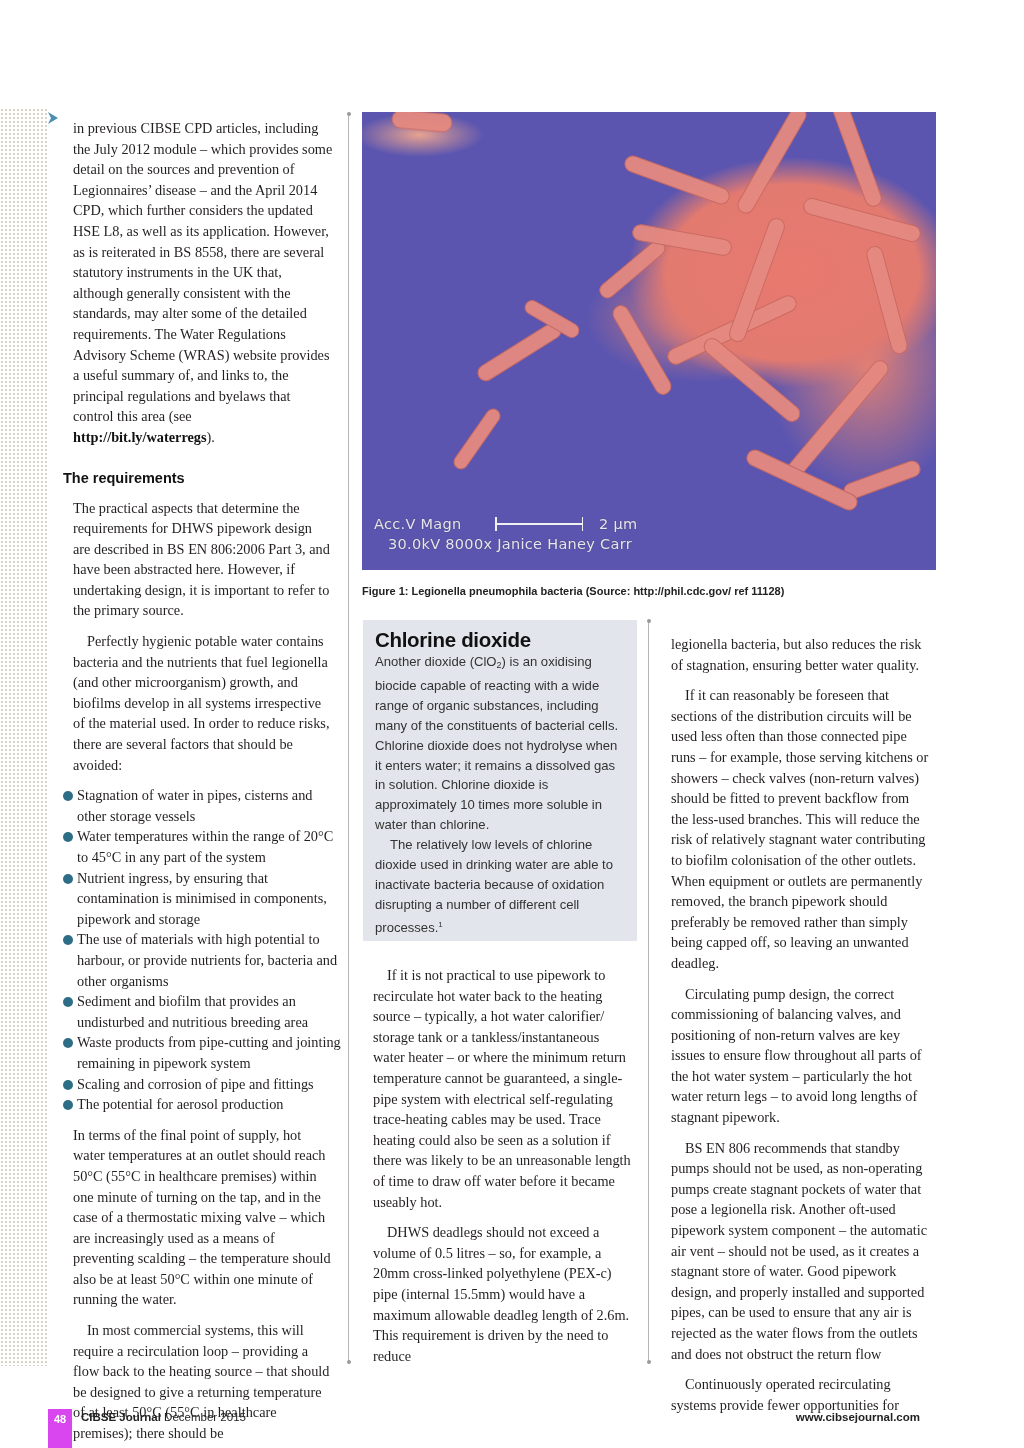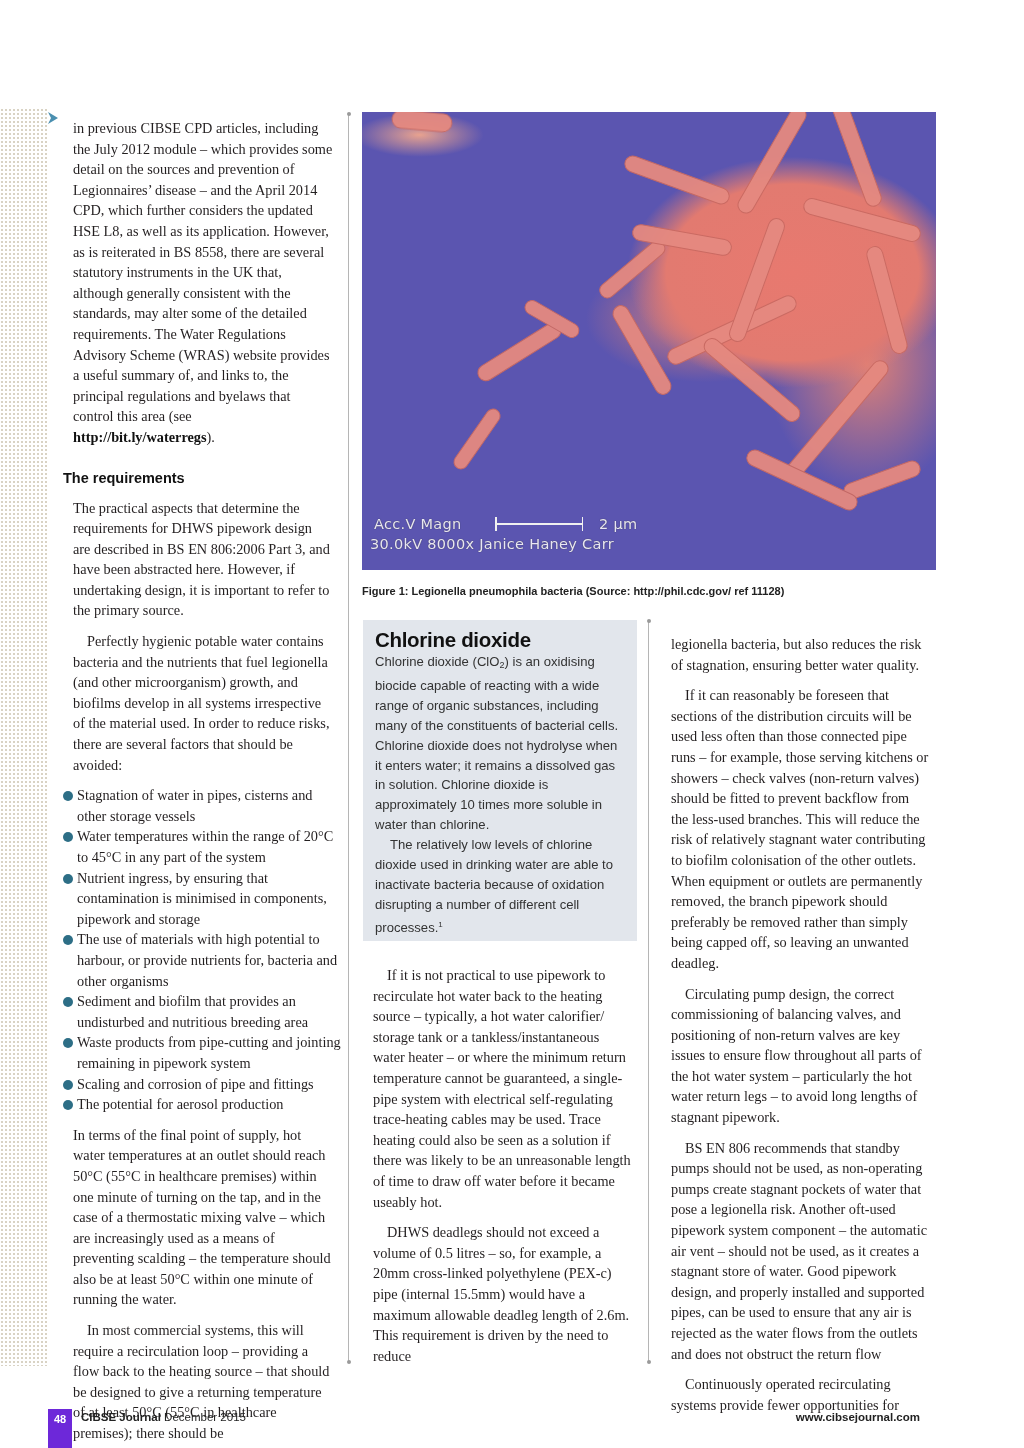--- a/index.html
+++ b/index.html
@@ -57,21 +57,21 @@
       #5b55b0;
     padding-left: 13px;
   }
   .figure svg { position: absolute; left: 0; top: 0; }
   .sem-label {
     position: absolute; font-family: "DejaVu Sans", sans-serif; color: #e8e6f4;
     font-size: 14.5px; line-height: 20px; letter-spacing: 0.3px;
     text-shadow: 0 0 1px #333;
   }
   .sem-row1 { left: 12px; top: 402px; }
-  .sem-row2 { left: 8px; top: 422px; text-align: right; }
+  .sem-row2 { left: 26px; top: 422px; text-align: right; }
   .scalebar {
     position: absolute; left: 133px; top: 411px; width: 88px; height: 1.5px; background: #f0f0f0;
   }
   .scalebar::before, .scalebar::after {
     content: ""; position: absolute; top: -6px; width: 1.5px; height: 14px; background: #f0f0f0;
   }
   .scalebar::before { left: 0; } .scalebar::after { right: 0; }
 
   .caption {
     position: absolute; left: 362px; top: 584px; width: 574px;
@@ -85,21 +85,21 @@
     font-family: "Liberation Sans", "DejaVu Sans", sans-serif; color: #333;
   }
   .box h2 { font-size: 20.5px; line-height: 24px; font-weight: bold; color: #111; letter-spacing: -0.3px; }
   .box p { font-size: 13.1px; line-height: 19.9px; }
   .box p.indent { text-indent: 15px; }
   .box sub { font-size: 9px; vertical-align: -2px; }
   .box sup { font-size: 8px; vertical-align: 5px; }
 
   .footer-page {
     position: absolute; left: 48px; top: 1409px; width: 24px; height: 39px;
-    background: #6d28d9; color: #fff;
+    background: #d946ef; color: #fff;
     font-family: "Liberation Sans", "DejaVu Sans", sans-serif; font-weight: bold;
     font-size: 11px; text-align: center; padding-top: 4px;
   }
   .footer-pub {
     position: absolute; left: 81px; top: 1411px;
     font-family: "Liberation Sans", "DejaVu Sans", sans-serif; font-size: 11.5px; color: #222;
   }
   .footer-pub b { font-weight: bold; }
   .footer-url {
     position: absolute; right: 104px; top: 1411px;
@@ -163,21 +163,21 @@
   </svg>
   <div class="sem-label sem-row1">Acc.V  Magn</div>
   <div class="scalebar"></div>
   <div class="sem-label" style="left:237px; top:402px;">2 µm</div>
   <div class="sem-label sem-row2">30.0kV 8000x   Janice Haney Carr</div>
 </div>
 <div class="caption">Figure 1: Legionella pneumophila bacteria (Source: http://phil.cdc.gov/ ref 11128)</div>
 
 <div class="box">
   <h2>Chlorine dioxide</h2>
-  <p><span>Chlorine dioxide (ClO</span><sub>2</sub><span>) is an oxidising biocide capable of reacting with a wide range of organic substances, including many of the constituents of bacterial cells. Chlorine dioxide does not hydrolyse when it enters water; it remains a dissolved gas in solution. Chlorine dioxide is approximately 10 times more soluble in water than chlorine.</span></p>
+  <p><span>Another dioxide (ClO</span><sub>2</sub><span>) is an oxidising biocide capable of reacting with a wide range of organic substances, including many of the constituents of bacterial cells. Chlorine dioxide does not hydrolyse when it enters water; it remains a dissolved gas in solution. Chlorine dioxide is approximately 10 times more soluble in water than chlorine.</span></p>
   <p class="indent"><span>The relatively low levels of chlorine dioxide used in drinking water are able to inactivate bacteria because of oxidation disrupting a number of different cell processes.</span><sup>1</sup></p>
 </div>
 
 <div class="col col2">
   <p class="indent">If it is not practical to use pipework to recirculate hot water back to the heating source – typically, a hot water calorifier/ storage tank or a tankless/instantaneous water heater – or where the minimum return temperature cannot be guaranteed, a single-pipe system with electrical self-regulating trace-heating cables may be used. Trace heating could also be seen as a solution if there was likely to be an unreasonable length of time to draw off water before it became useably hot.</p>
   <p class="indent">DHWS deadlegs should not exceed a volume of 0.5 litres – so, for example, a 20mm cross-linked polyethylene (PEX-c) pipe (internal 15.5mm) would have a maximum allowable deadleg length of 2.6m. This requirement is driven by the need to reduce</p>
 </div>
 
 <div class="col col3">
   <p>legionella bacteria, but also reduces the risk of stagnation, ensuring better water quality.</p>

